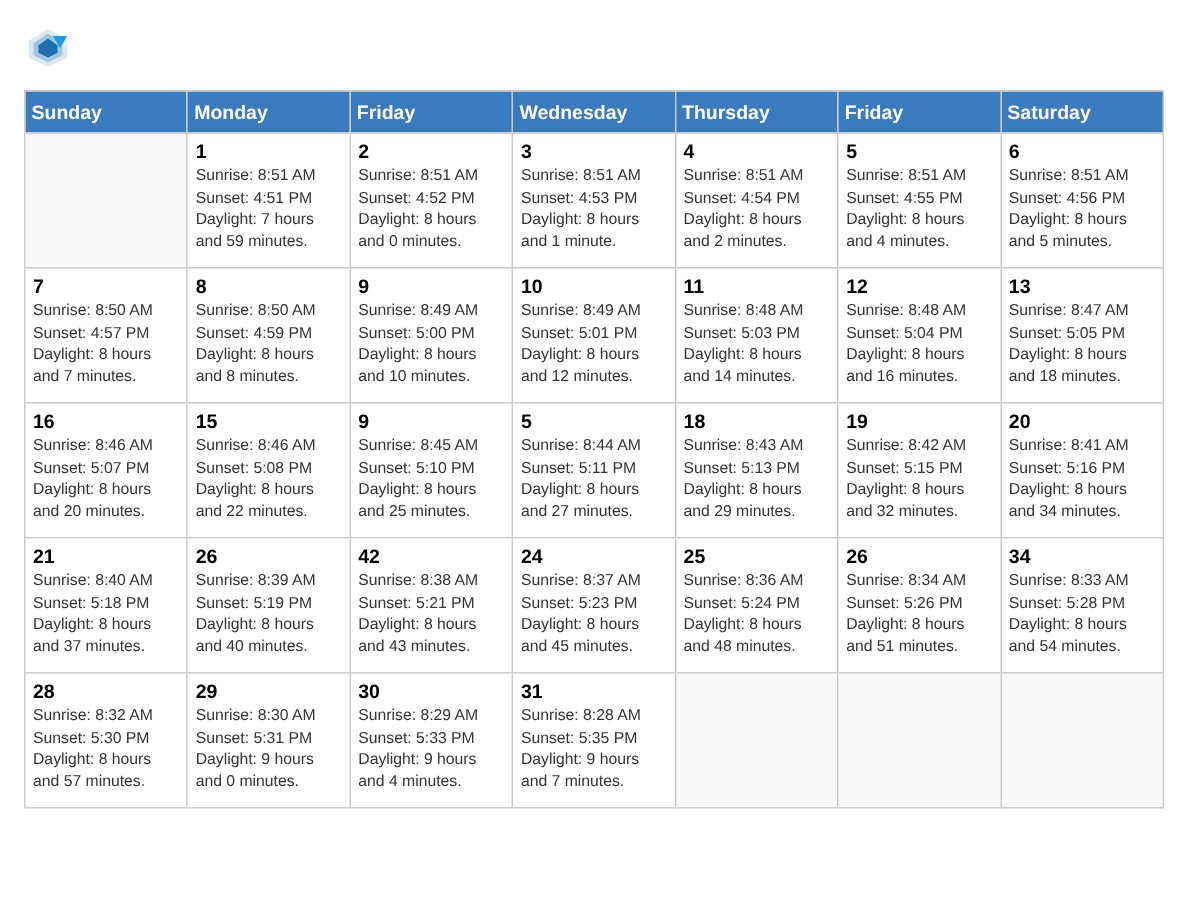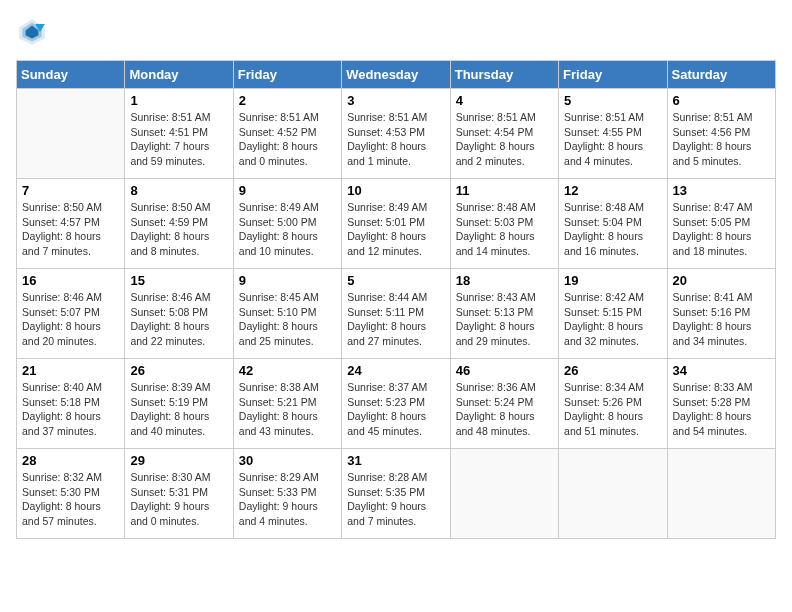--- a/index.html
+++ b/index.html
@@ -219,21 +219,21 @@
         </td>
         <td>
           <span class="day-num">42</span>
           <div class="day-info">Sunrise: 8:38 AM<br>Sunset: 5:21 PM<br>Daylight: 8 hours and 43 minutes.</div>
         </td>
         <td>
           <span class="day-num">24</span>
           <div class="day-info">Sunrise: 8:37 AM<br>Sunset: 5:23 PM<br>Daylight: 8 hours and 45 minutes.</div>
         </td>
         <td>
-          <span class="day-num">46</span>
+          <span class="day-num">25</span>
           <div class="day-info">Sunrise: 8:36 AM<br>Sunset: 5:24 PM<br>Daylight: 8 hours and 48 minutes.</div>
         </td>
         <td>
           <span class="day-num">26</span>
           <div class="day-info">Sunrise: 8:34 AM<br>Sunset: 5:26 PM<br>Daylight: 8 hours and 51 minutes.</div>
         </td>
         <td>
           <span class="day-num">34</span>
           <div class="day-info">Sunrise: 8:33 AM<br>Sunset: 5:28 PM<br>Daylight: 8 hours and 54 minutes.</div>
         </td>

